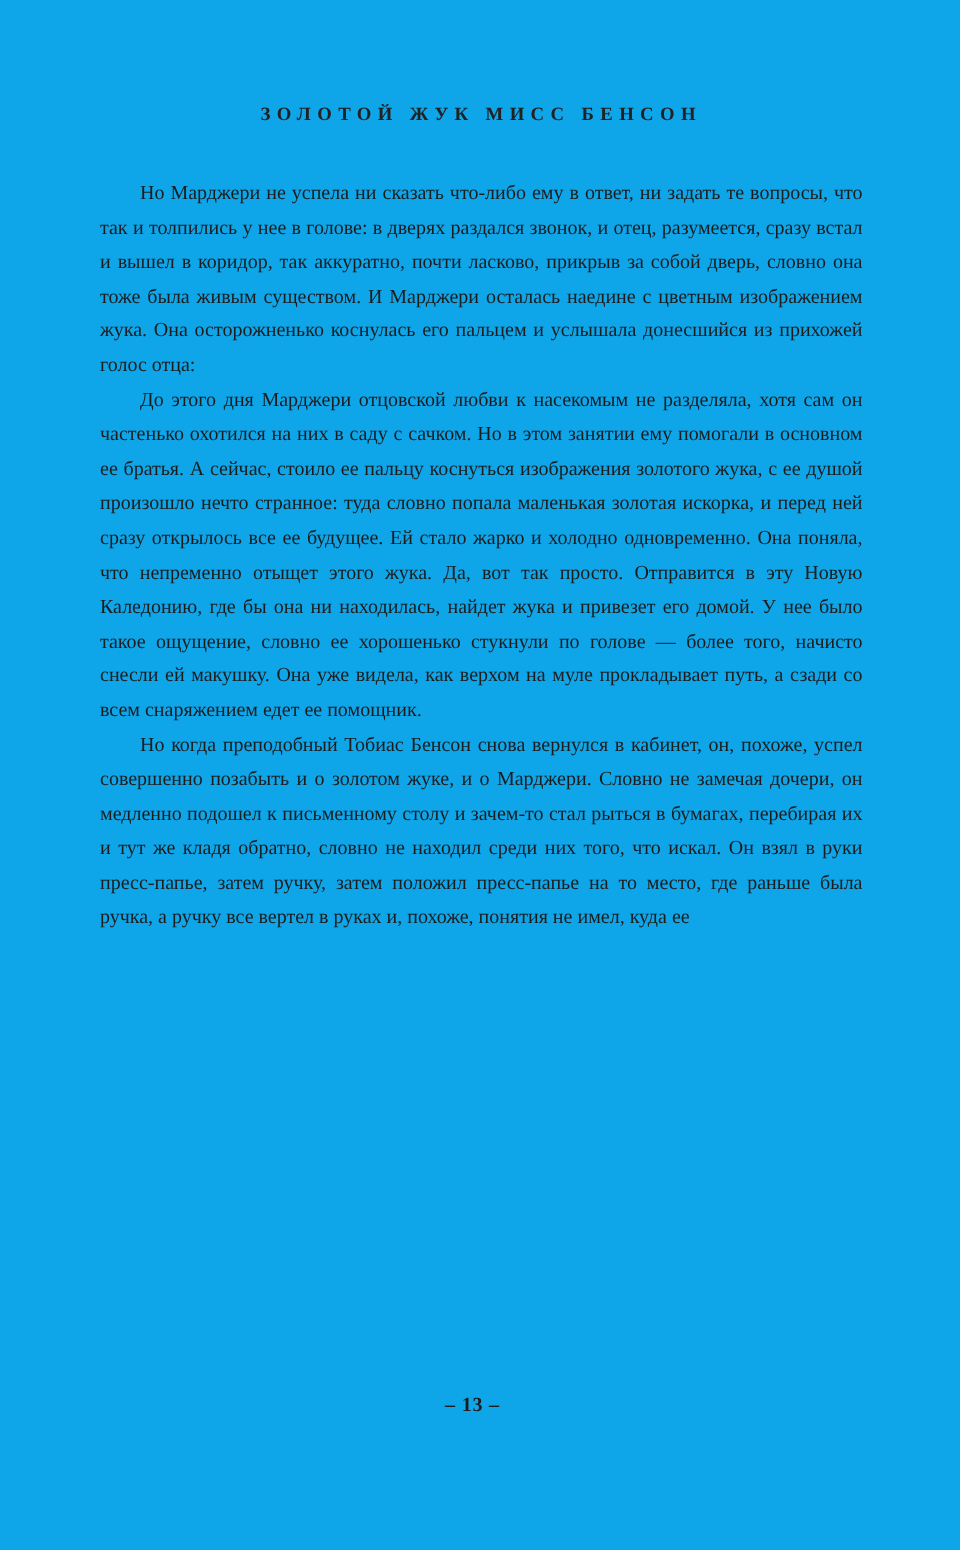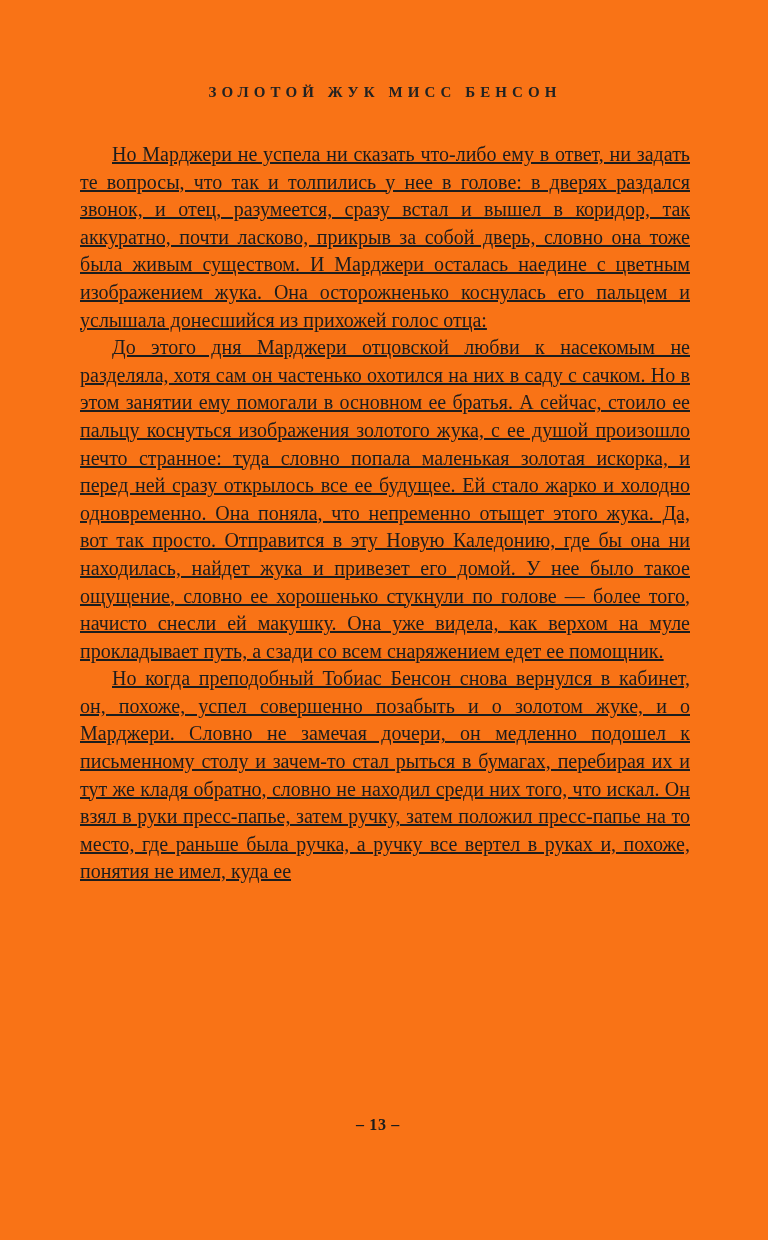--- a/index.html
+++ b/index.html
@@ -5,44 +5,43 @@
   html, body {
     margin: 0;
     padding: 0;
     background: #ffffff;
   }
   .page {
     position: relative;
     width: 768px;
     height: 1240px;
     box-sizing: border-box;
-    background: #f97316;
+    background: #0ea5e9;
     padding: 84px 78px 0 80px;
     font-family: "Liberation Serif", "DejaVu Serif", serif;
     color: #1c1c1c;
     overflow: hidden;
   }
   .running-title {
     text-align: center;
     font-size: 15px;
     font-weight: 600;
     letter-spacing: 0.34em;
     color: #222222;
     margin: 0 0 40px 0;
     white-space: nowrap;
   }
   .body-text p {
     margin: 0;
-    font-size: 20px;
+    font-size: 16px;
     line-height: 27.6px;
     text-align: justify;
     text-indent: 32px;
     color: #1d1d1d;
     hyphens: auto;
-    text-decoration: underline;
     -webkit-hyphens: auto;
   }
   .page-number {
     position: absolute;
     left: 0;
     right: 12px;
     top: 1116px;
     text-align: center;
     font-size: 16px;
     font-weight: 600;

